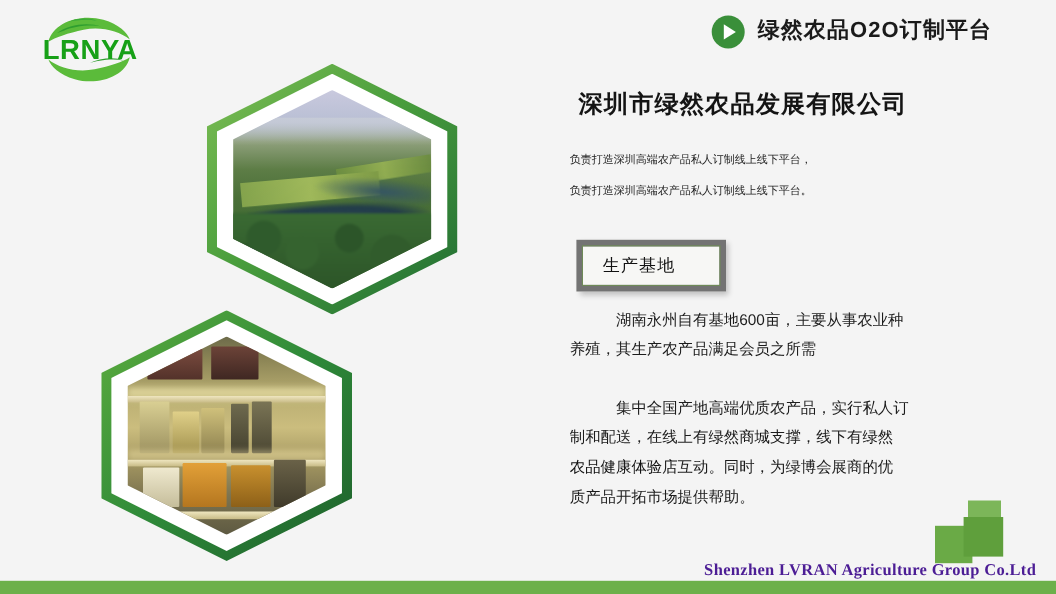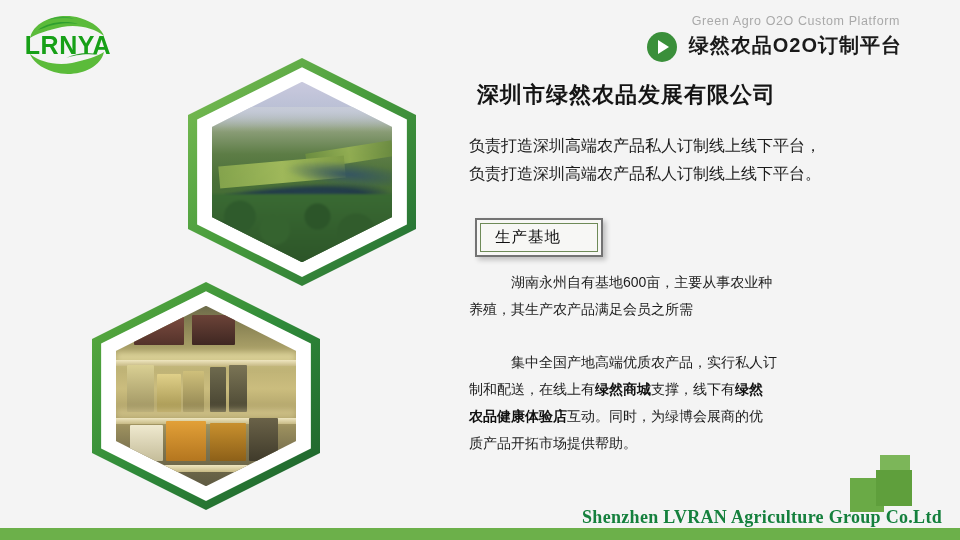--- a/index.html
+++ b/index.html
@@ -5,21 +5,21 @@
   html,body{margin:0;padding:0;}
   body{
     width:960px;height:540px;overflow:hidden;
     background:#f4f4f4;
     font-family:"Liberation Sans","DejaVu Sans",sans-serif;
     position:relative;
   }
   .slide{position:absolute;inset:0;background:#f4f4f4;}
 
   
-  .logo{position:absolute;left:8px;top:8px;width:120px;height:74px;}
+  .logo{position:absolute;left:22px;top:8px;width:120px;height:74px;}
   .logo svg{display:block;}
 
   
   .header{position:absolute;right:58px;top:14px;text-align:left;}
   .header-en{
     font-size:12.5px;color:#a9a9a9;letter-spacing:.6px;
     text-align:right;padding-right:2px;margin-bottom:4px;
     font-family:"Liberation Sans",sans-serif;white-space:nowrap;
   }
   .header-row{display:flex;gap:12px;}
@@ -91,76 +91,75 @@
   .b8{left:52%;top:65%;width:20%;height:21%;background:linear-gradient(#c8902e,#8d6018);}
   .b9{left:74%;top:62%;width:16%;height:24%;background:linear-gradient(#6a6248,#403b2b);}
   .b10{left:10%;top:6%;width:28%;height:16%;background:linear-gradient(#7b4b3f,#53322a);}
   .b11{left:42%;top:5%;width:24%;height:17%;background:linear-gradient(#6c4338,#3f2722);}
   .glow{position:absolute;left:0;top:26%;width:100%;height:8%;
     background:linear-gradient(rgba(255,246,190,.75),rgba(255,246,190,0));filter:blur(3px);}
   .glow2{position:absolute;left:0;top:58%;width:100%;height:7%;
     background:linear-gradient(rgba(255,240,180,.6),rgba(255,240,180,0));filter:blur(3px);}
 
   
-  .content{position:absolute;left:467px;top:80px;width:420px;}
+  .content{position:absolute;left:516px;top:80px;width:420px;}
   .company-title{
     font-size:22px;font-weight:700;color:#141414;letter-spacing:1px;
     margin:0 0 22px 10px;white-space:nowrap;
   }
-  .intro{font-size:16px;color:#1c1c1c;line-height:28px;margin:0 0 30px 2px;}
+  .intro{font-size:10px;color:#1c1c1c;line-height:28px;margin:0 0 30px 2px;}
   .intro div{white-space:nowrap;}
 
   .sec-box{
     display:inline-block;background:#f7f7f5;
     padding:7px 40px 7px 18px;margin-left:8px;
     font-size:15.5px;color:#111;letter-spacing:1px;
     box-shadow:3px 3px 5px rgba(0,0,0,.22);
   }
-  .sec-box.light{border:2px solid #737373;outline:1px solid #6e8a57;outline-offset:-6px;}
+  .sec-box.light{border:6px solid #737373;outline:1px solid #6e8a57;outline-offset:-6px;}
   .sec-box.dark{border:5px solid #2d6b2d;outline:1px solid #4d4d4d;outline-offset:-6px;}
 
   .para{font-size:14px;color:#1c1c1c;line-height:27px;margin:12px 0 0 2px;}
   .para div{white-space:nowrap;}
-  .para b{font-weight:700;color:#111;}
+  .para b{font-weight:400;color:#111;}
   .indent{padding-left:42px;}
 
   .block2{margin-top:26px;}
 
   
   .sq{position:absolute;background:#6aaa46;}
   .sq1{left:850px;top:478px;width:34px;height:34px;}
   .sq2{left:880px;top:455px;width:30px;height:30px;background:#7cb659;}
   .sq3{left:876px;top:470px;width:36px;height:36px;background:#5f9f3c;}
 
   
   .footer-bar{position:absolute;left:0;bottom:0;width:100%;height:12px;background:#6cb04a;}
   .footer-text{
     position:absolute;right:18px;bottom:12px;
     font-family:"Liberation Serif","DejaVu Serif",serif;
-    font-weight:700;font-size:18px;color:#15803d;letter-spacing:.3px;white-space:nowrap;
+    font-weight:700;font-size:15px;color:#4c1d95;letter-spacing:.3px;white-space:nowrap;
   }
 </style>
 </head>
 <body>
 
 <div class="slide">
 
   <div class="logo">
     <svg viewBox="0 0 120 74" width="120" height="74">
       <path d="M22 30 C26 12, 52 4, 72 10 C86 14, 94 22, 96 28 C86 20, 70 16, 54 19 C40 22, 28 26, 22 30 Z" fill="#5bbb3a"></path>
       <path d="M30 22 C40 14, 58 12, 70 16 C60 14, 44 16, 36 20 Z" fill="#2f9e2f"></path>
       <path d="M40 12 C48 8, 60 8, 66 11 C58 9, 48 10, 40 12 Z" fill="#3aa93a"></path>
       <path d="M96 44 C92 62, 66 70, 46 64 C32 60, 24 52, 22 46 C32 54, 48 58, 64 55 C78 52, 90 48, 96 44 Z" fill="#5bbb3a"></path>
       <path d="M58 50 C70 44, 84 44, 90 47 C80 45, 66 47, 58 50 Z" fill="#2f9e2f"></path>
       <text x="60" y="46" font-family="Liberation Sans, sans-serif" font-size="25" font-weight="700" fill="#17a017" text-anchor="middle" letter-spacing="0.5">LRNYA</text>
     </svg>
   </div>
 
   <div class="header">
-    <div class="header-en">Green Agro O2O Custom Platform</div>
     <div class="header-row">
       <div class="play-icon"></div>
       <div class="header-cn">绿然农品O2O订制平台</div>
     </div>
   </div>
 
   <div class="hexwrap" id="hex1">
     <div class="hex hex-outer">
       <div class="hex hex-mid">
         <div class="hex hex-photo">

